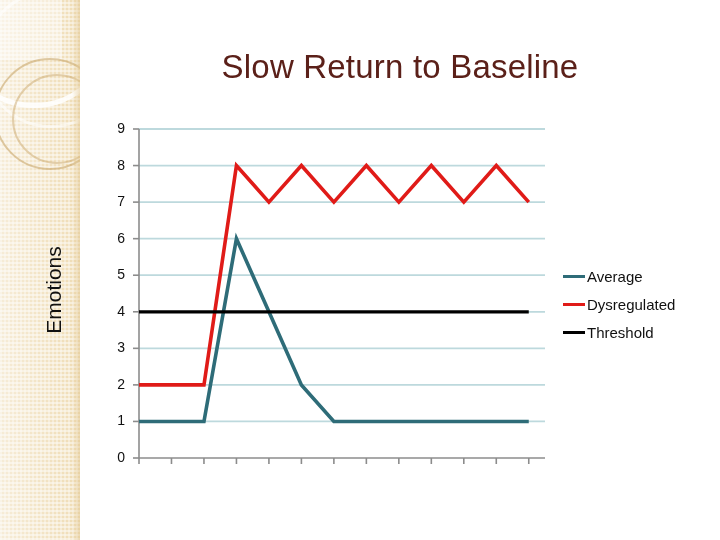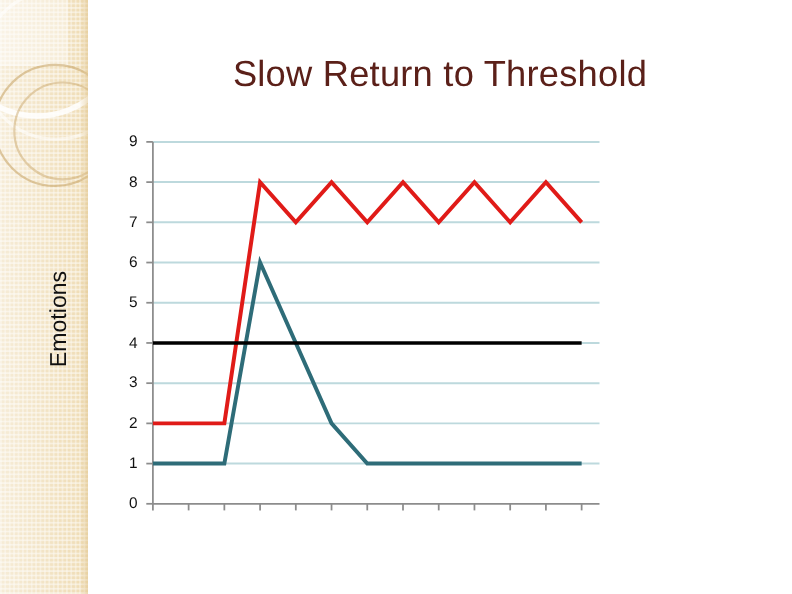--- a/index.html
+++ b/index.html
@@ -154,21 +154,21 @@
 <div id="slide-sidebar">
   <div class="weave"></div>
   <div class="corner-box"></div>
   <div class="ring ring-a"></div>
   <div class="ring ring-d"></div>
   <div class="ring ring-b"></div>
   <div class="ring ring-c"></div>
   <div class="edge-fade"></div>
 </div>
 
-<div id="chart-title">Slow Return to Threshold</div>
+<div id="chart-title">Slow Return to Baseline</div>
 
 <div id="chart-area">
 
   <svg id="chart-svg" width="720" height="540">
 
     <g id="gridlines">
         <line x1="139" y1="458" x2="545" y2="458" stroke="#bdd9dd" stroke-width="0"></line>
         <line x1="139" y1="421.44444444444446" x2="545" y2="421.44444444444446" stroke="#bdd9dd" stroke-width="1.8"></line>
         <line x1="139" y1="384.8888888888889" x2="545" y2="384.8888888888889" stroke="#bdd9dd" stroke-width="1.8"></line>
         <line x1="139" y1="348.33333333333337" x2="545" y2="348.33333333333337" stroke="#bdd9dd" stroke-width="1.8"></line>
@@ -227,13 +227,27 @@
       <div class="tick-label" style="left: 99px; top: 266.222px;">5</div>
       <div class="tick-label" style="left: 99px; top: 302.778px;">4</div>
       <div class="tick-label" style="left: 99px; top: 339.333px;">3</div>
       <div class="tick-label" style="left: 99px; top: 375.889px;">2</div>
       <div class="tick-label" style="left: 99px; top: 412.444px;">1</div>
       <div class="tick-label" style="left: 99px; top: 449px;">0</div>
     </div>
 
   <div id="y-axis-title">Emotions</div>
 
+  <div id="chart-legend">
+      <div class="legend-row">
+        <div class="legend-swatch" style="background: rgb(46, 108, 120);"></div>
+        <div class="legend-label">Average</div>
+      </div>
+      <div class="legend-row">
+        <div class="legend-swatch" style="background: rgb(224, 27, 24);"></div>
+        <div class="legend-label">Dysregulated</div>
+      </div>
+      <div class="legend-row">
+        <div class="legend-swatch" style="background: rgb(0, 0, 0);"></div>
+        <div class="legend-label">Threshold</div>
+      </div>
+    </div>
 </div>
 
 </body></html>

